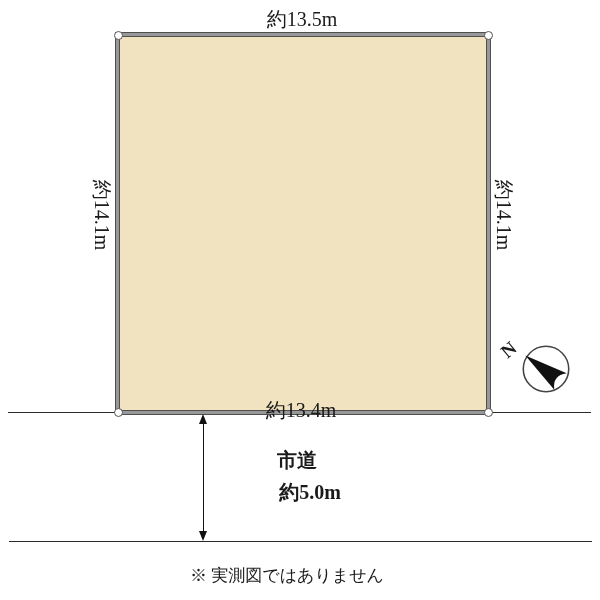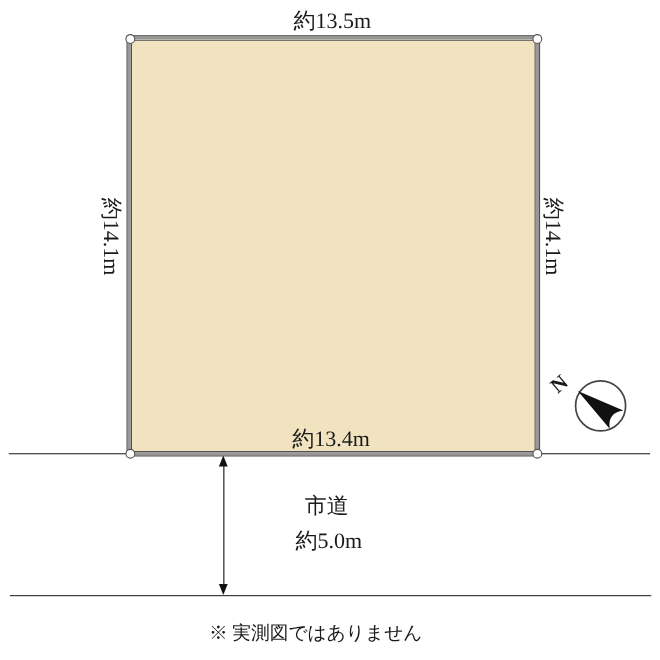--- a/index.html
+++ b/index.html
@@ -91,28 +91,28 @@
   <div class="plot" style="background-color: rgb(241, 227, 192);"></div>
 
   <div class="corner-dot" style="left:114px; top:31px;"></div>
   <div class="corner-dot" style="left:484px; top:31px;"></div>
   <div class="corner-dot" style="left:114px; top:408px;"></div>
   <div class="corner-dot" style="left:484px; top:408px;"></div>
 
   <div class="label" style="left:302px; top:19px;">約13.5m</div>
   <div class="label vertical" style="left:101px; top:215px;">約14.1m</div>
   <div class="label vertical" style="left:503px; top:215px;">約14.1m</div>
-  <div class="label" style="left:301px; top:399px; z-index:3;">約13.4m</div>
+  <div class="label" style="left:301px; top:410px; z-index:3;">約13.4m</div>
 
   <div class="arrow-line" style="left:203px; top:418px; height:119px;"></div>
   <div class="arrow-head up" style="left:199px; top:414px;"></div>
   <div class="arrow-head down" style="left:199px; top:531px;"></div>
 
-  <div class="label" style="left:297px; top:460px;">市道</div>
-  <div class="label" style="left:299px; top:492px;">約5.0m</div>
+  <div class="label" style="left:297px; top:460px;font-weight:bold;">市道</div>
+  <div class="label" style="left:310px; top:492px;font-weight:bold;">約5.0m</div>
 
   <svg class="abs" style="left:515px; top:338px; z-index:3;" width="62" height="62" viewBox="0 0 60 60">
     <circle cx="30" cy="30" r="22" fill="#ffffff" stroke="#444444" stroke-width="1.5"></circle>
     <path d="M 10,17 L 50,34 Q 36,36 38,50 Z" fill="#111111"></path>
   </svg>
   <div class="compass-n">N</div>
 
   <div class="disclaimer">※ 実測図ではありません</div>
 
 </div>

